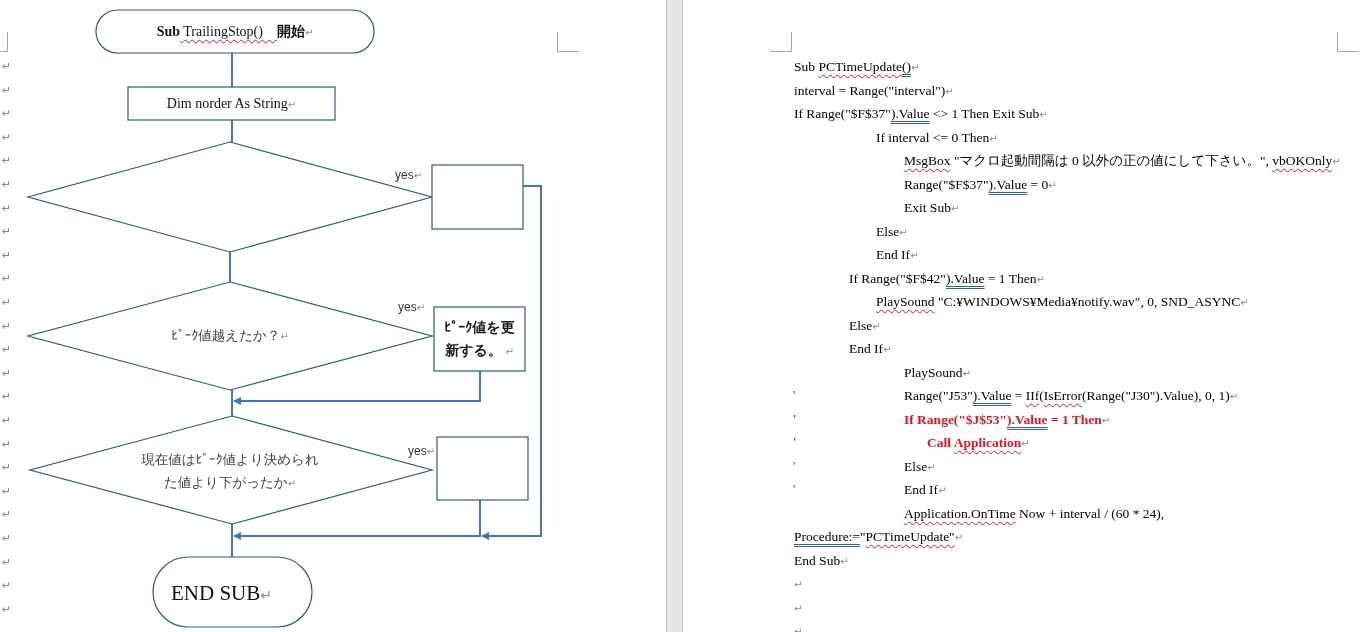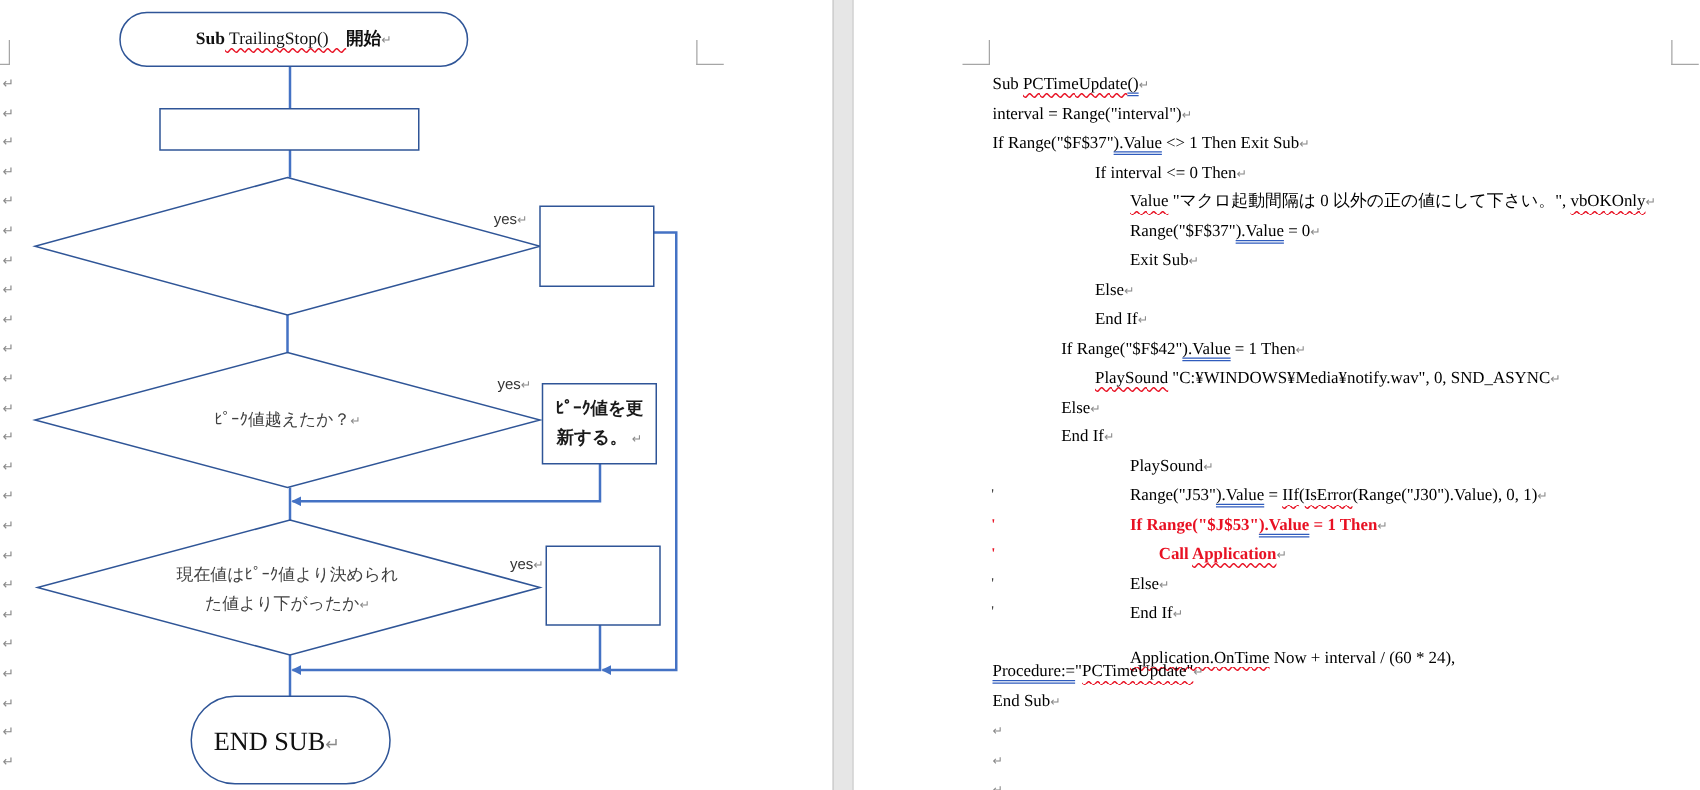--- a/index.html
+++ b/index.html
@@ -91,20 +91,23 @@
       <rect x="434" y="307" width="91" height="64"></rect>
       <polygon points="232,416 432,470 232,524 30,470"></polygon>
       <rect x="437" y="437" width="91" height="63"></rect>
       <rect x="153" y="557" width="159" height="70" rx="35"></rect>
     </g>
   </svg>
 
   <div class="ftxt" style="left:96px; top:20px; width:278px; color:#111; font-size:14px;">
     <b>Sub</b><span class="wavy" style="text-decoration-color:#e81123;"> TrailingStop()　</span><b>開始</b><span class="rm">↵</span>
   </div>
+  <div class="ftxt" style="left:128px; top:92px; width:207px; color:#111; font-size:14px;">
+    <span>Dim norder As String</span><span class="rm">↵</span>
+  </div>
 
   <div class="yes" style="left:395px; top:168px;"><span>yes</span><span class="rm">↵</span></div>
 
   <div class="ftxt" style="left:80px; top:324px; width:300px;">
     <span>ﾋﾟｰｸ値越えたか？</span><span class="rm">↵</span>
   </div>
   <div class="yes" style="left:398px; top:300px;"><span>yes</span><span class="rm">↵</span></div>
   <div class="ftxt bold" style="left:434px; top:316px; width:91px;">
     <div>ﾋﾟｰｸ値を更</div>
     <div><span>新する。</span> <span class="rm">↵</span></div>
@@ -135,21 +138,21 @@
     <div class="cl" style="top: 23.5px; left: 0px;">
       <span style="position: absolute; left: 0px;"><span>interval = Range("interval")</span><span class="rm">↵</span></span>
     </div>
     <div class="cl" style="top: 47px; left: 0px;">
       <span style="position: absolute; left: 0px;"><span>If Range("$F$37"</span><span class="dbl">).Value</span><span> &lt;&gt; 1 Then Exit Sub</span><span class="rm">↵</span></span>
     </div>
     <div class="cl" style="top: 70.5px; left: 0px;">
       <span style="position: absolute; left: 82px;"><span>If interval &lt;= 0 Then</span><span class="rm">↵</span></span>
     </div>
     <div class="cl" style="top: 94px; left: 0px;">
-      <span style="position: absolute; left: 110px;"><span class="wavy">Value</span><span> "マクロ起動間隔は 0 以外の正の値にして下さい。", </span><span class="wavy">vbOKOnly</span><span class="rm">↵</span></span>
+      <span style="position: absolute; left: 110px;"><span class="wavy">MsgBox</span><span> "マクロ起動間隔は 0 以外の正の値にして下さい。", </span><span class="wavy">vbOKOnly</span><span class="rm">↵</span></span>
     </div>
     <div class="cl" style="top: 117.5px; left: 0px;">
       <span style="position: absolute; left: 110px;"><span>Range("$F$37"</span><span class="dbl">).Value</span><span> = 0</span><span class="rm">↵</span></span>
     </div>
     <div class="cl" style="top: 141px; left: 0px;">
       <span style="position: absolute; left: 110px;"><span>Exit Sub</span><span class="rm">↵</span></span>
     </div>
     <div class="cl" style="top: 164.5px; left: 0px;">
       <span style="position: absolute; left: 82px;"><span>Else</span><span class="rm">↵</span></span>
     </div>
@@ -185,21 +188,21 @@
     </div>
     <div class="cl" style="top: 399.5px; left: 0px;">
       <span class="cmt">'</span>
       <span style="position: absolute; left: 110px;"><span>Else</span><span class="rm">↵</span></span>
     </div>
     <div class="cl" style="top: 423px; left: 0px;">
       <span class="cmt">'</span>
       <span style="position: absolute; left: 110px;"><span>End If</span><span class="rm">↵</span></span>
     </div>
     <div class="cl" style="top: 446.5px; left: 0px;">
-      <span style="position: absolute; left: 110px; margin-top: 12px;"><span class="wavy">Application.OnTime</span><span> Now + interval / (60 * 24),</span></span>
+      <span style="position: absolute; left: 110px;"><span class="wavy">Application.OnTime</span><span> Now + interval / (60 * 24),</span></span>
     </div>
     <div class="cl" style="top: 470px; left: 0px;">
       <span style="position: absolute; left: 0px;"><span class="dbl">Procedure:=</span><span>"</span><span class="wavy">PCTimeUpdate"</span><span class="rm">↵</span></span>
     </div>
     <div class="cl" style="top: 493.5px; left: 0px;">
       <span style="position: absolute; left: 0px;"><span>End Sub</span><span class="rm">↵</span></span>
     </div>
     <div class="cl" style="top: 517px; left: 0px;">
       <span style="position: absolute; left: 0px;"><span class="rm">↵</span></span>
     </div>

